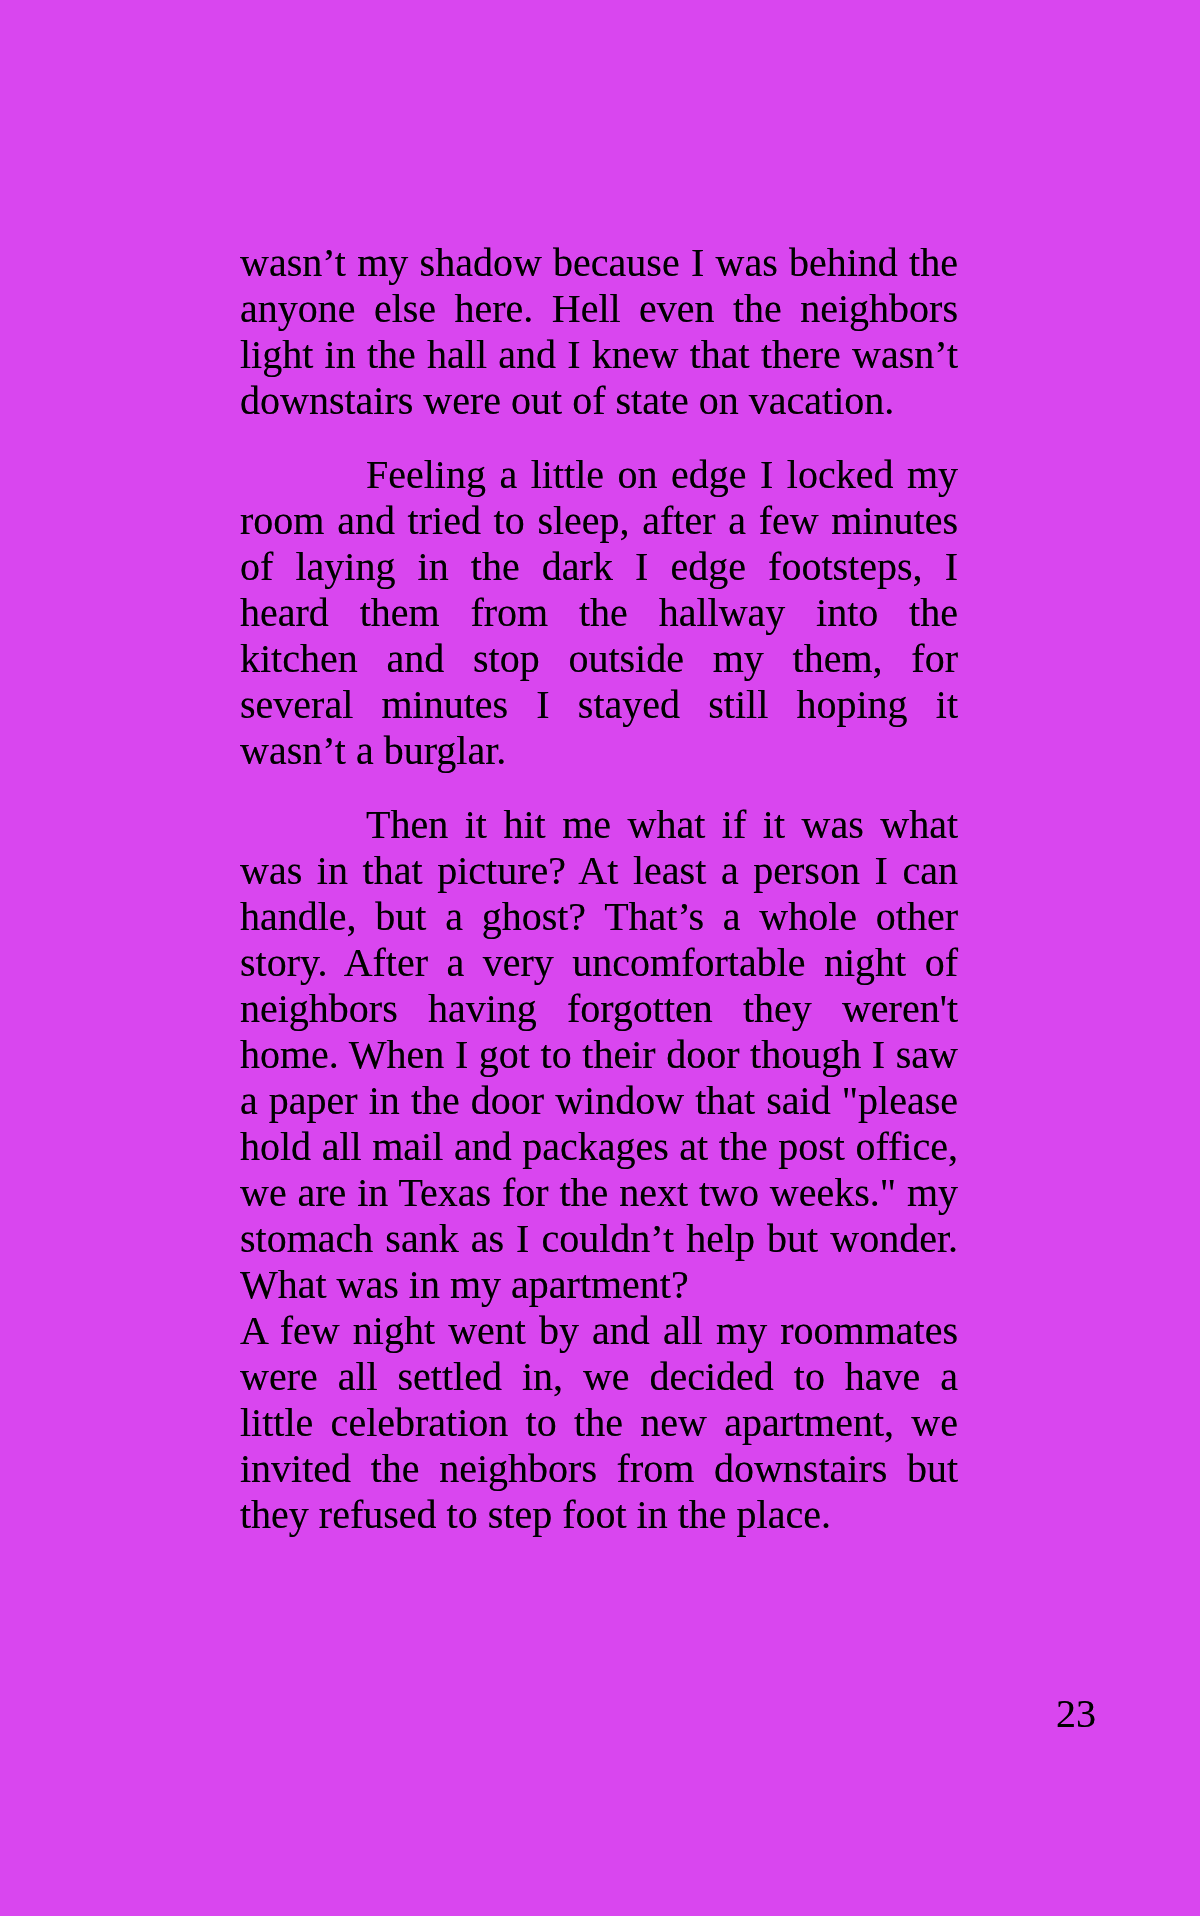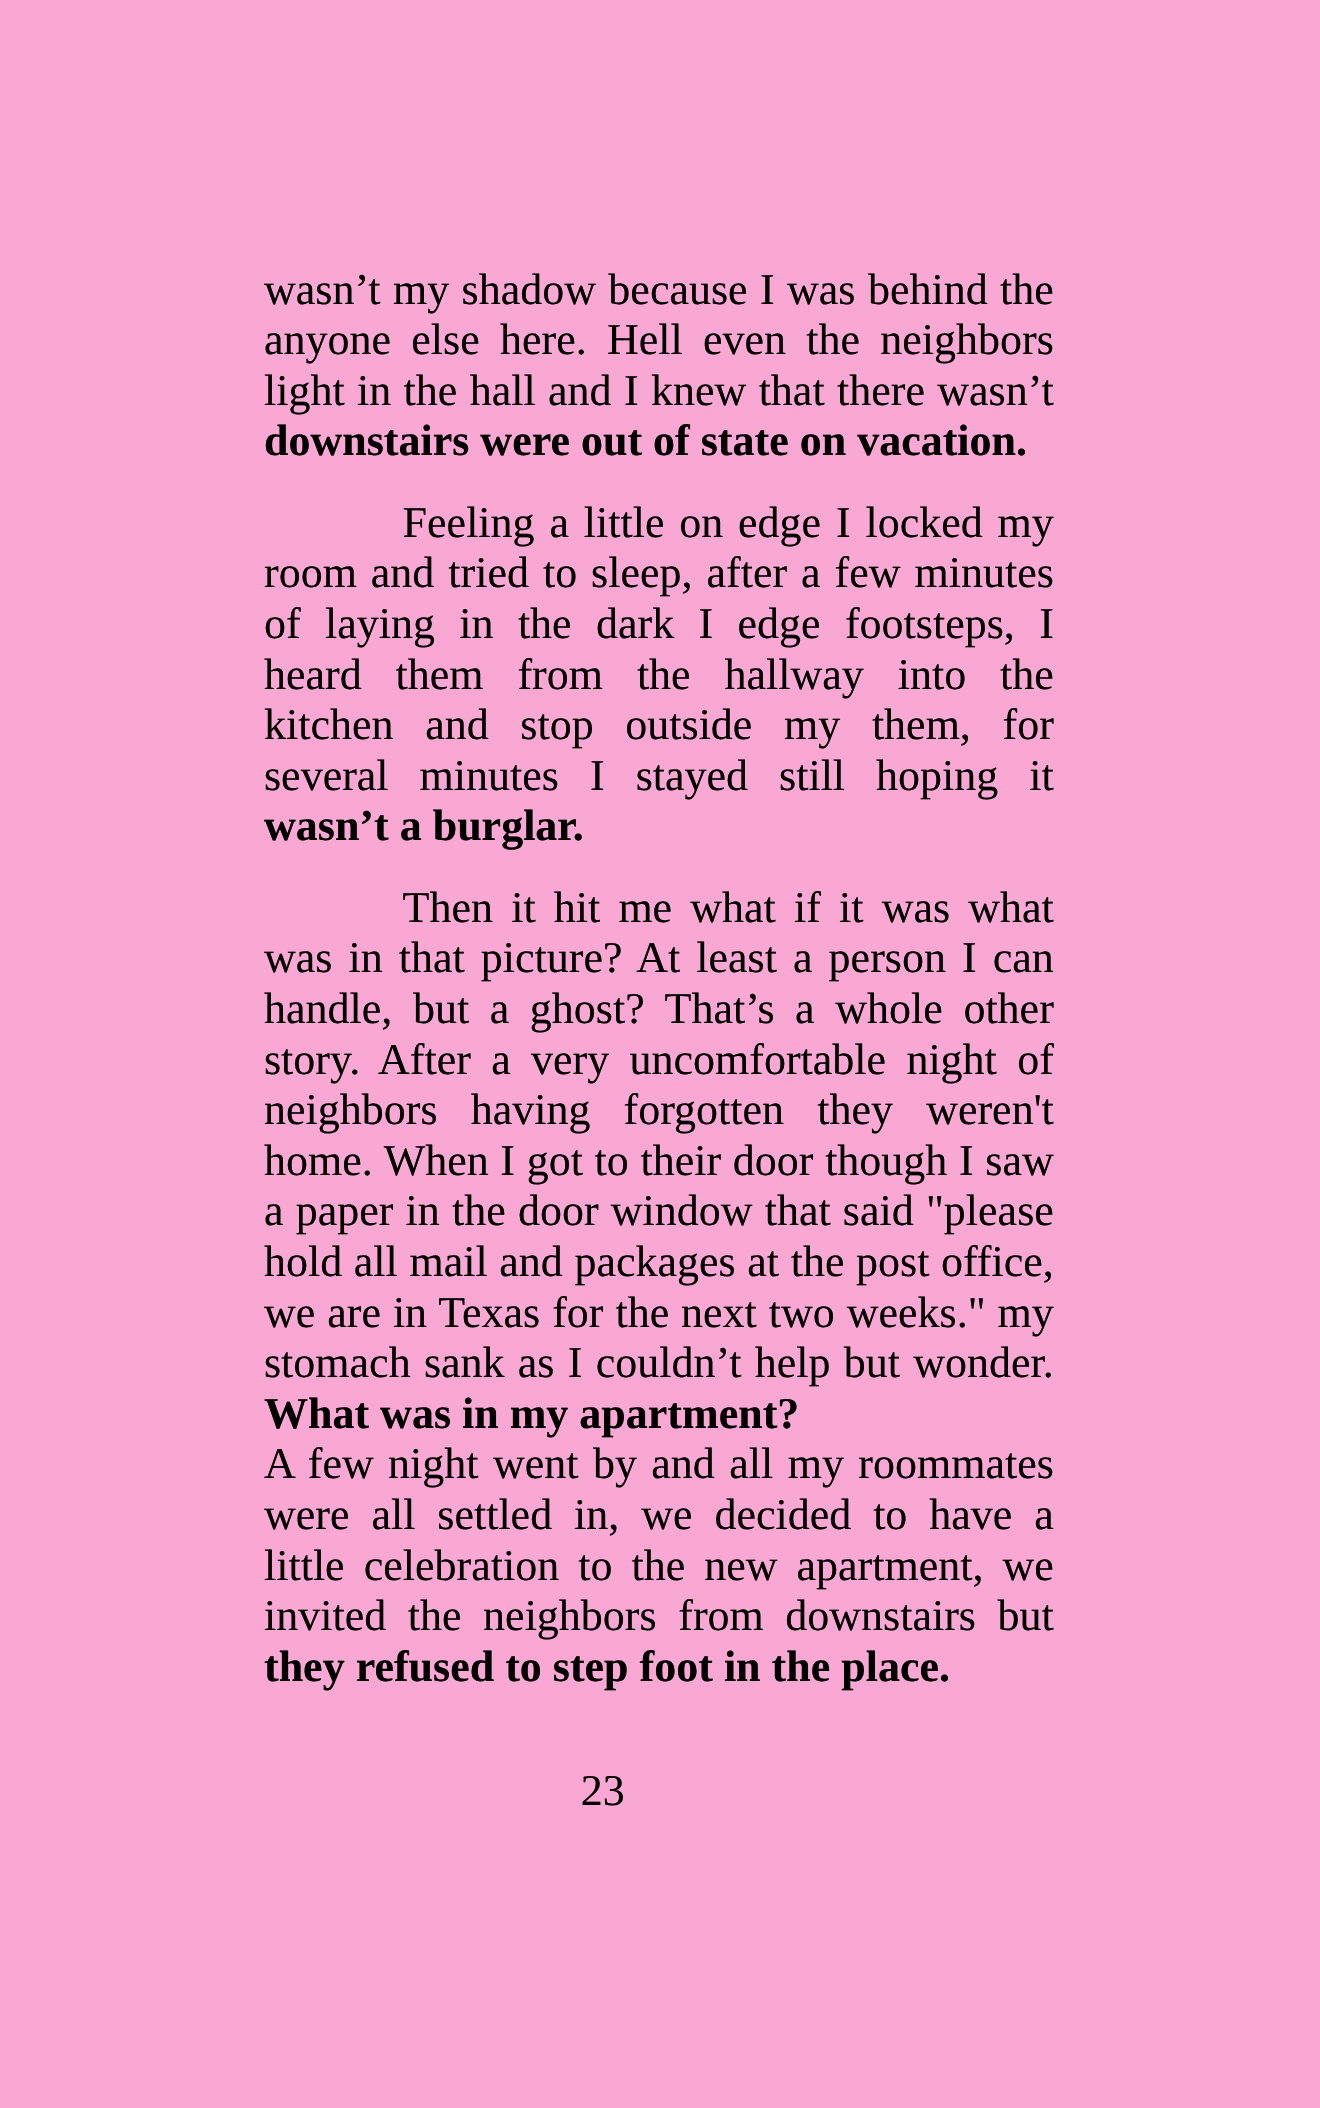--- a/index.html
+++ b/index.html
@@ -11,21 +11,21 @@
     position: relative;
     width: 1200px;
     height: 1916px;
     overflow: hidden;
     font-family: "Liberation Serif", serif;
     color: #000000;
   }
   .page {
     position: absolute;
     inset: 0;
-    background: #f9a8d4;
+    background: #d946ef;
   }
   .text-block {
     position: absolute;
     left: 240px;
     top: 240px;
     width: 718px;
     font-size: 40px;
     line-height: 46px;
     font-family: "Liberation Serif", serif;
     color: #000000;
@@ -35,32 +35,31 @@
   .text-block .line {
     width: 100%;
   }
   .text-block .line.just {
     text-align: justify;
     text-align-last: justify;
   }
   .text-block .line.last {
     text-align: center;
     text-align-last: left;
-    font-weight: bold;
   }
   .text-block .line.indent {
     text-indent: 126px;
     margin-top: 28px;
   }
   .page-number {
     position: absolute;
     left: 0;
-    top: 1605px;
+    top: 1691px;
     width: 1096px;
-    text-align: center;
+    text-align: right;
     font-size: 40px;
     line-height: 46px;
     font-family: "Liberation Serif", serif;
     color: #000000;
     text-shadow: 0 0 0.6px rgba(0,0,0,0.5);
   }
 </style>
 </head>
 <body>
 

